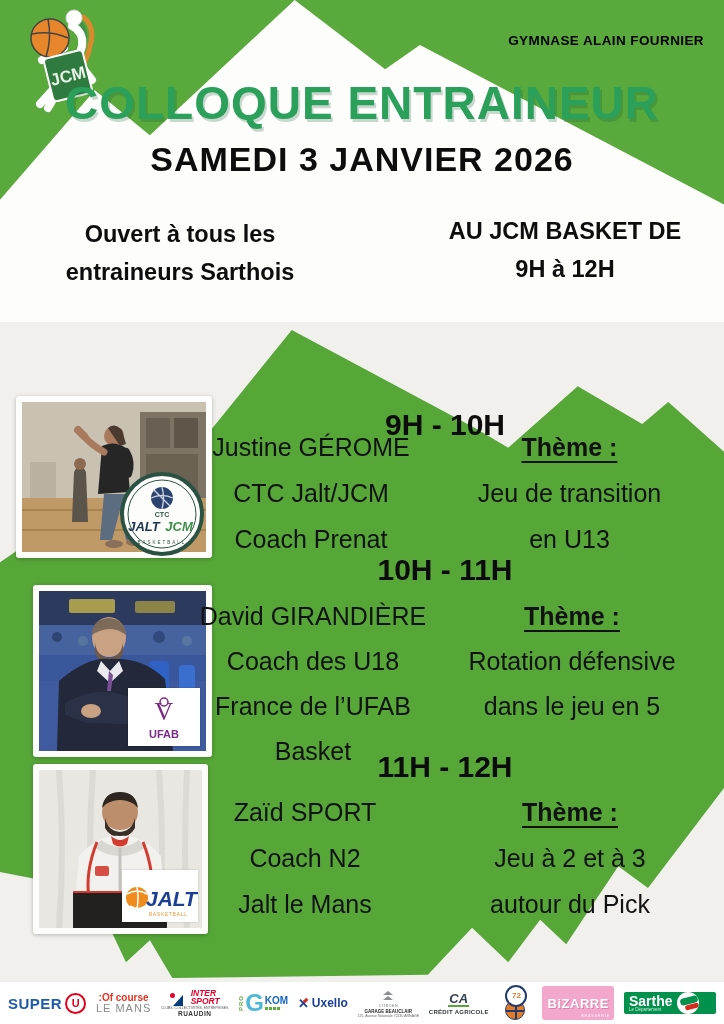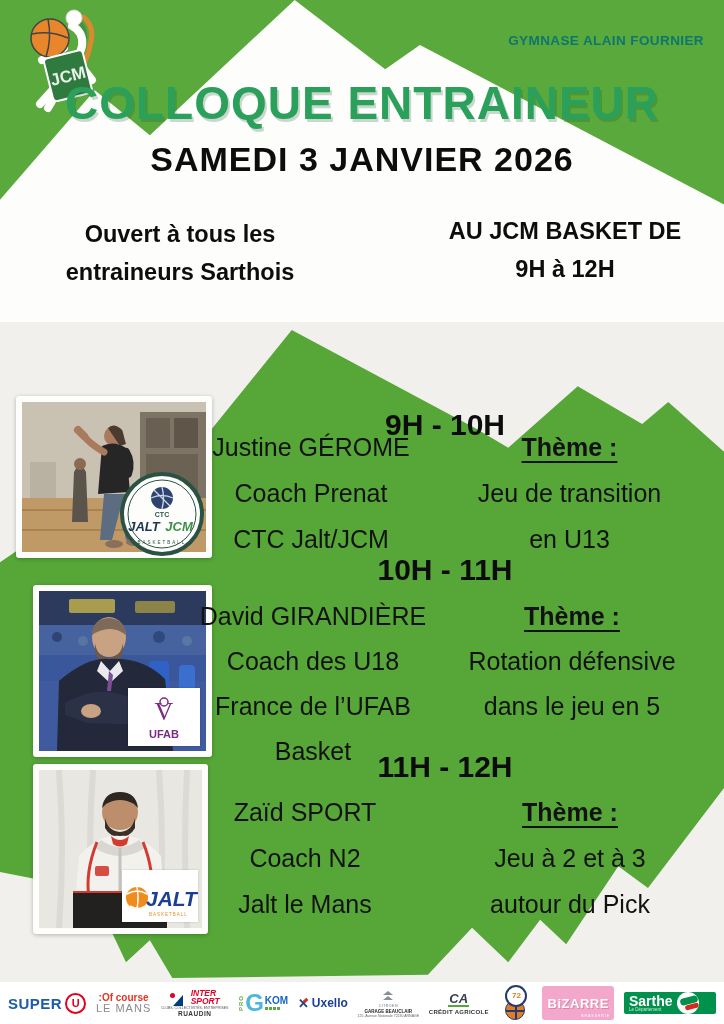--- a/index.html
+++ b/index.html
@@ -8,21 +8,21 @@
     background:#f1f0ed;overflow:hidden;
     font-family:"Liberation Sans",sans-serif;color:#141414;
   }
   .abs{position:absolute;}
   
   .banner{left:0;top:0;width:724px;height:322px;background:#5aa93c;}
   .banner-white{
     left:0;top:0;width:724px;height:322px;background:#fdfdfc;
     clip-path:polygon(0 62%,13.1% 28%,20.7% 42%,40.7% 0,53.2% 21.5%,58% 14%,100% 63.5%,100% 100%,0 100%);
   }
-  .venue{right:20px;top:33px;font-size:13.5px;font-weight:bold;letter-spacing:.4px;color:#0f766e;}
+  .venue{right:20px;top:33px;font-size:13.5px;font-weight:bold;letter-spacing:.4px;color:#000000;}
   .title{
     left:0;top:76px;width:724px;text-align:center;
     font-size:46px;font-weight:bold;letter-spacing:1px;color:#2aa05a;
     text-shadow:2px 3px 0 rgba(17,84,45,.22);
   }
   .date{left:0;top:140px;width:724px;text-align:center;font-size:34px;font-weight:bold;letter-spacing:1px;color:#0d0d0d;}
   .info{font-size:23.5px;font-weight:bold;line-height:38px;text-align:center;color:#0d0d0d;}
   .info-left{left:30px;top:215px;width:300px;}
   .info-right{left:420px;top:212px;width:290px;}
   
@@ -173,22 +173,22 @@
       <path d="M31 26 q11 -5 22 0 M42 15 q3 11 0 22 M34 18 q8 8 16 16" stroke="#cfd8e8" stroke-width="1.3" fill="none"></path>
       <text x="42" y="45" text-anchor="middle" font-size="7" font-weight="bold" fill="#2a5242" font-family="Liberation Sans,sans-serif">CTC</text>
       <text x="24" y="59" text-anchor="middle" font-size="13" font-weight="bold" font-style="italic" fill="#1d3553" font-family="Liberation Sans,sans-serif">JALT</text>
       <text x="59" y="59" text-anchor="middle" font-size="13" font-weight="bold" font-style="italic" fill="#3f8f4a" font-family="Liberation Sans,sans-serif">JCM</text>
       <text x="42" y="72" text-anchor="middle" font-size="4.5" letter-spacing="2" fill="#2a5242" font-family="Liberation Sans,sans-serif">BASKETBALL</text>
     </svg>
   </div>
 
   <div class="abs col" style="left:192px;top:424px;width:238px;">
     <div class="ln">Justine GÉROME</div>
+    <div class="ln">CTC Jalt/JCM</div>
     <div class="ln">Coach Prenat</div>
-    <div class="ln">CTC Jalt/JCM</div>
   </div>
   <div class="abs col" style="left:452px;top:424px;width:235px;">
     <div class="ln theme-label">Thème :</div>
     <div class="ln">Jeu de transition</div>
     <div class="ln">en U13</div>
   </div>
 
   <div class="abs slot-time" style="top:553px;">10H - 11H</div>
 
   <div class="abs photo" style="left:33px;top:585px;width:167px;height:160px;">

